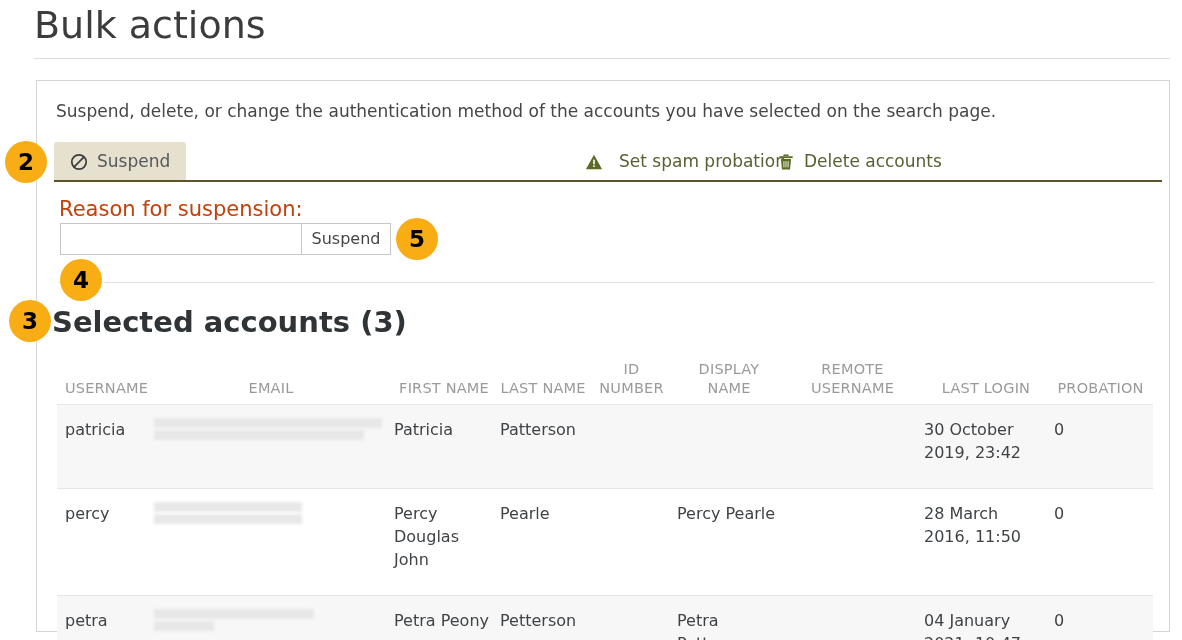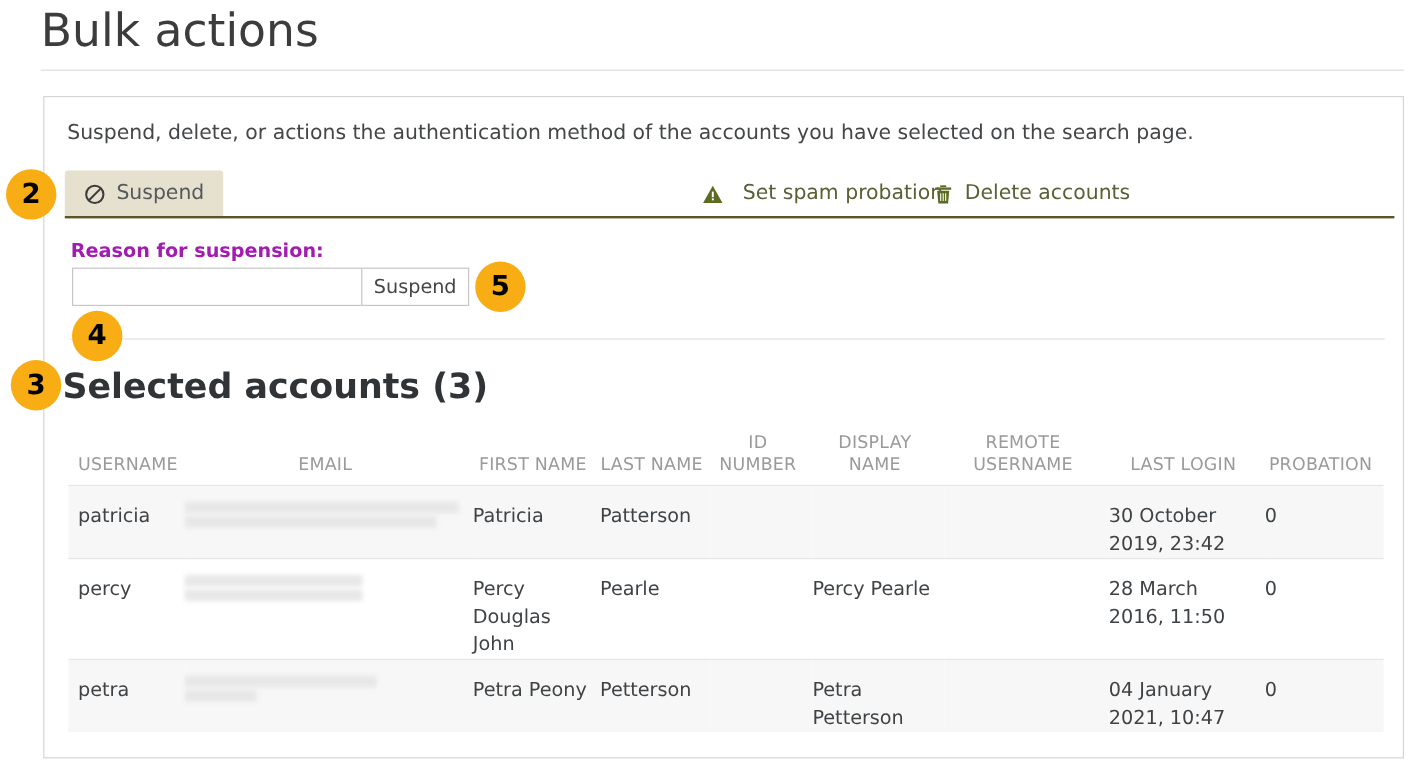--- a/index.html
+++ b/index.html
@@ -82,24 +82,23 @@
     background: #5c5329;
   }
   .tab-icon { display: inline-flex; align-items: center; justify-content: center; }
   .tab-label { line-height: 1; }
 
   
   .form-area { position: absolute; left: 0; top: 0; width: 100%; }
   .reason-label {
     position: absolute;
     left: 59px; top: 199px;
-    font-size: 16px;
-    color: #a21caf;
+    font-size: 21px;
+    color: #c2410c;
     line-height: 20px;
-    font-weight: bold;
   }
   .reason-input {
     position: absolute;
     left: 60px; top: 223px;
     width: 242px; height: 32px;
     border: 1px solid #c6c6c6;
     background: #ffffff;
     font-family: inherit;
     font-size: 15px;
     color: #333;
@@ -160,21 +159,21 @@
     vertical-align: bottom;
     padding: 0 6px 6px 0;
     line-height: 19px;
     letter-spacing: 0.2px;
   }
   .tbl td {
     font-size: 16px;
     color: #3f4346;
     text-align: left;
     vertical-align: top;
-    padding: 13px 6px 1px 0;
+    padding: 13px 6px 24px 0;
     line-height: 23px;
     border-top: 1px solid #e6e6e6;
   }
   .tbl tbody tr:nth-child(odd) td { background: #f7f7f7; }
   .tbl tbody tr:nth-child(even) td { background: #ffffff; }
   .tbl th:first-child, .tbl td:first-child { padding-left: 8px; }
 
   .col-username { width: 97px; }
   .col-email    { width: 240px; }
   .col-first    { width: 106px; }
@@ -218,21 +217,21 @@
 </head>
 <body>
 
 <div id="page">
 
   <div class="page-title">Bulk actions</div>
   <div class="title-rule"></div>
 
   <div class="card">
 
-    <div class="card-intro">Suspend, delete, or actions the authentication method of the accounts you have selected on the search page.</div>
+    <div class="card-intro">Suspend, delete, or change the authentication method of the accounts you have selected on the search page.</div>
 
     <div class="tabs">
 
       <div class="tab active" style="left:0px;">
         <span class="tab-icon">
           <svg width="18" height="18" viewBox="0 0 20 20">
             <circle cx="10" cy="10" r="8" fill="none" stroke="#3c3c3c" stroke-width="1.9"></circle>
             <line x1="4.4" y1="15.6" x2="15.6" y2="4.4" stroke="#3c3c3c" stroke-width="1.9"></line>
           </svg>
         </span>

